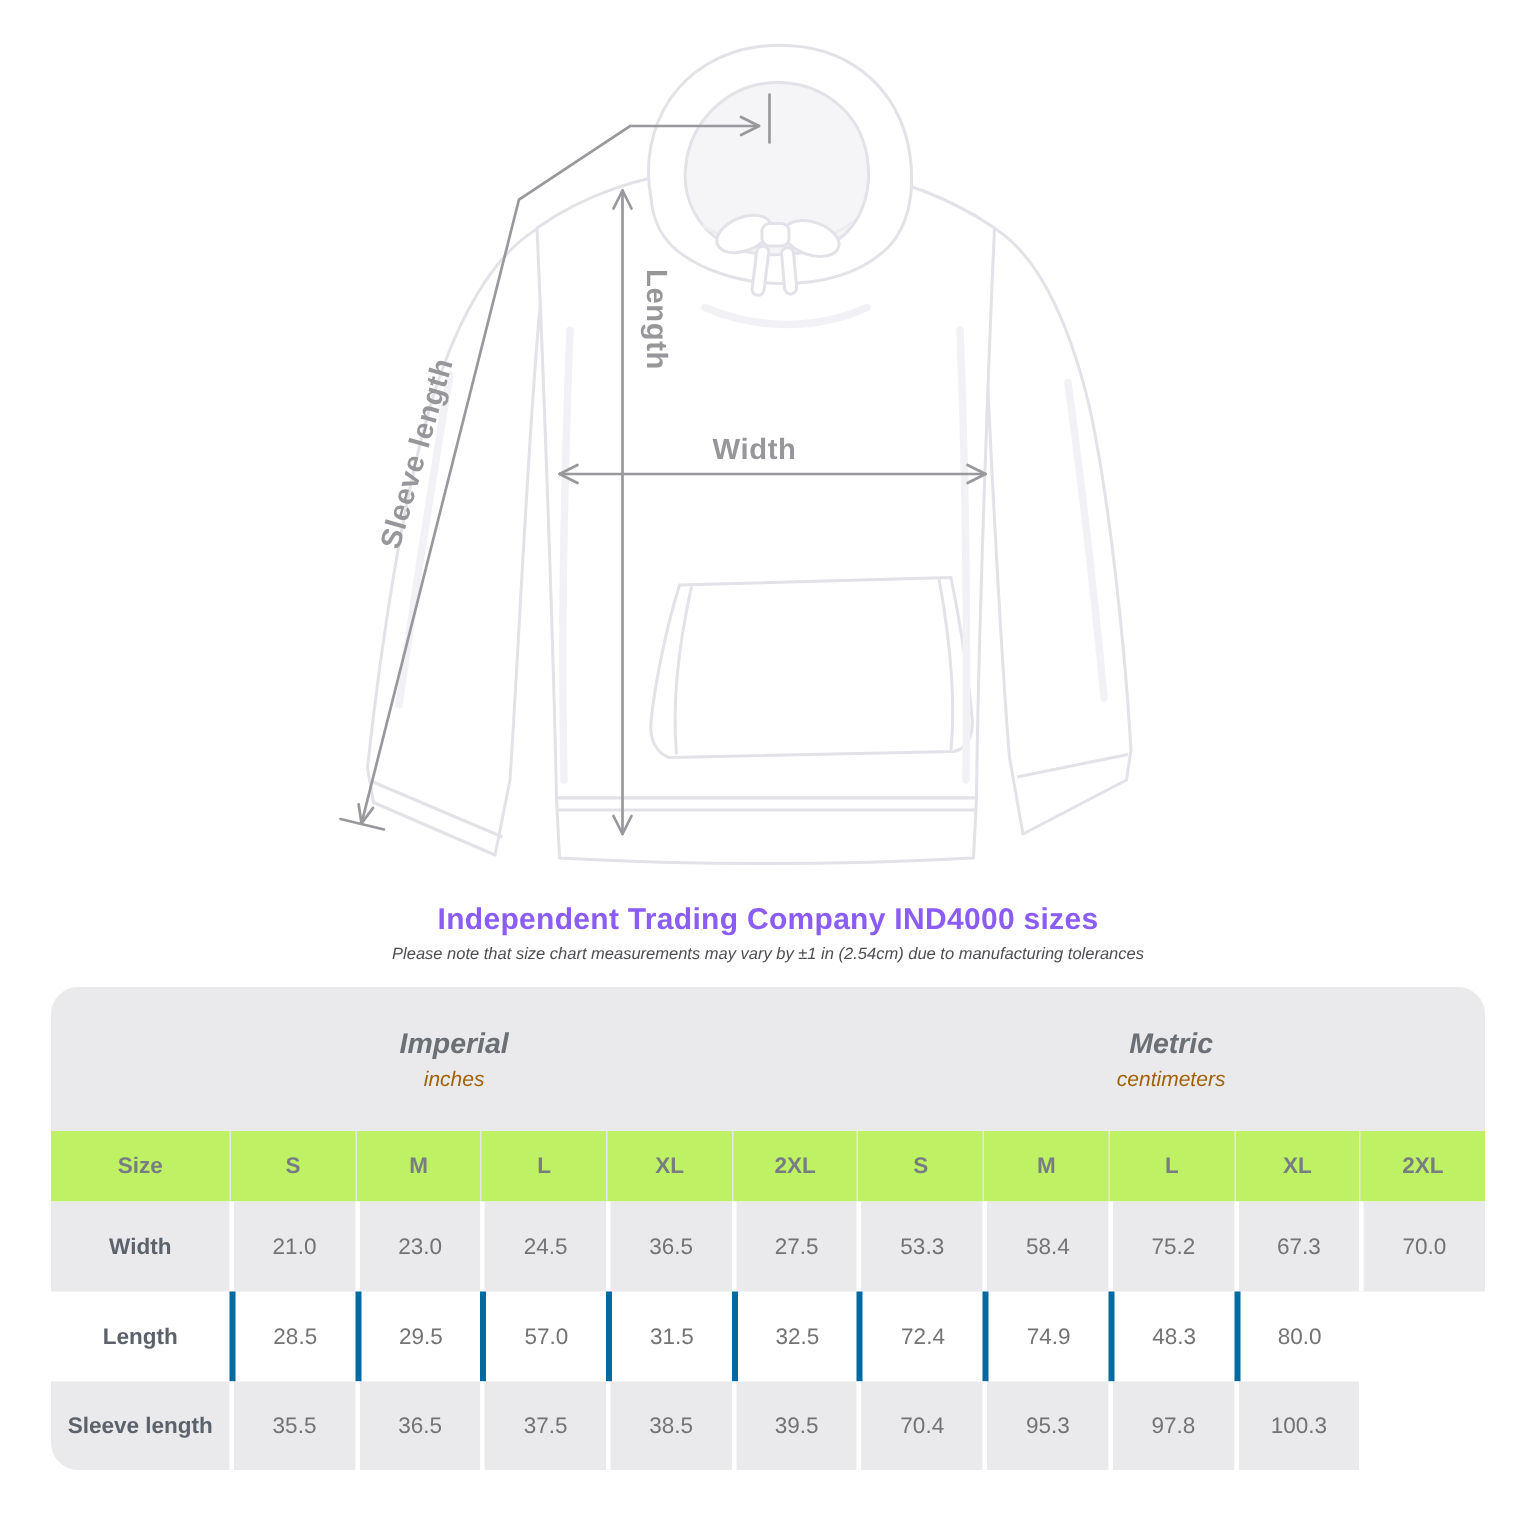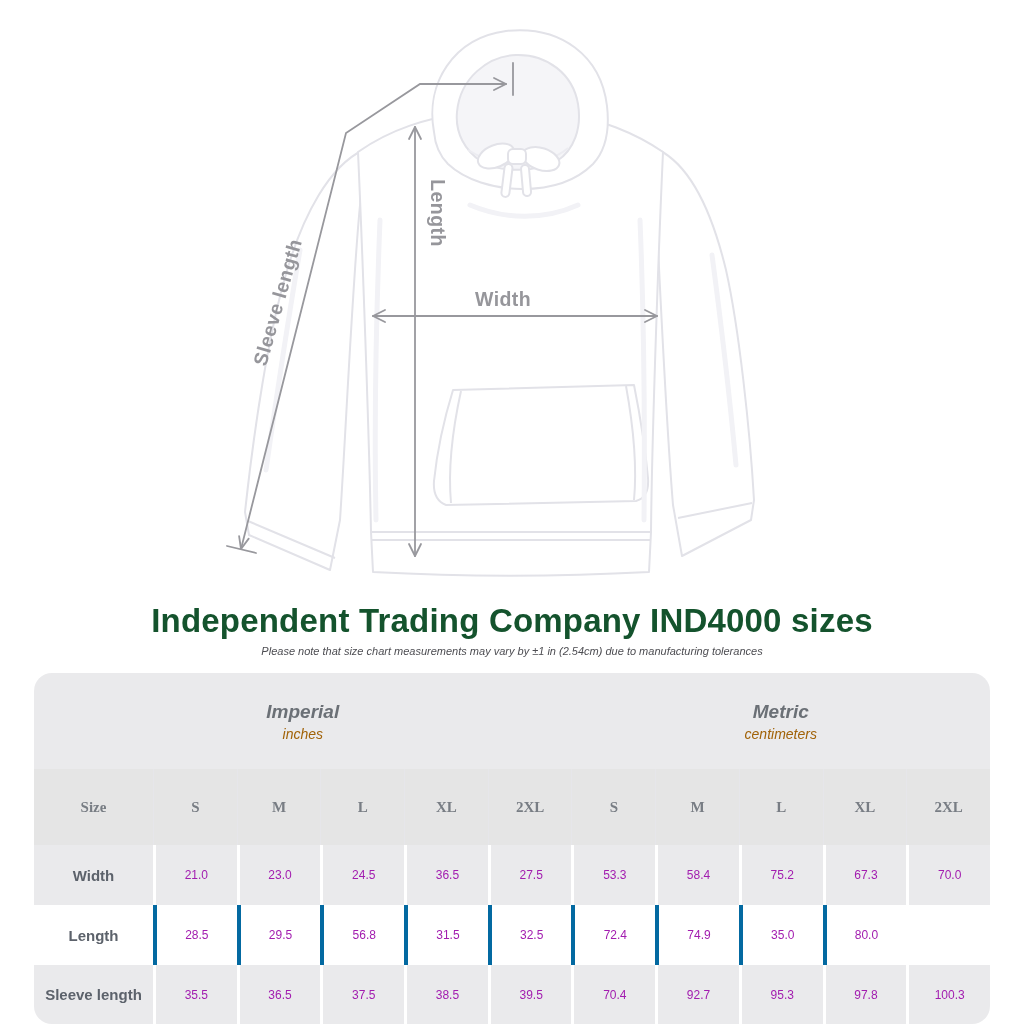--- a/index.html
+++ b/index.html
@@ -5,21 +5,21 @@
   html,body{margin:0;padding:0;}
   body{
     width:1024px;height:1024px;background:#ffffff;overflow:hidden;
     font-family:"Liberation Sans", sans-serif;
   }
   .figure{position:relative;width:1024px;height:598px;}
   .figure svg{position:absolute;left:0;top:0;}
 
   .page-title{
     margin:4px 0 0;text-align:center;
-    font-size:33px;font-weight:bold;color:#14532d;letter-spacing:.2px;
+    font-size:20px;font-weight:bold;color:#8b5cf6;letter-spacing:.2px;
   }
   .page-subtitle{
     margin:5px 0 0;text-align:center;
     font-size:11px;font-style:italic;color:#4d4d52;
   }
 
   .size-table{
     margin:16px 34px 0;border-radius:18px;overflow:hidden;
     background:#ffffff;
   }
@@ -29,27 +29,27 @@
     text-align:center;
   }
   
   .row-groups{height:96px;background:#eaeaec;}
   .group-cell{flex-direction:column;gap:3px;}
   .group-imperial{grid-column:1 / span 6;}
   .group-metric{grid-column:7 / span 5;}
   .group-name{font-size:19px;font-weight:bold;font-style:italic;color:#6b7076;}
   .group-unit{font-size:14px;font-style:italic;color:#a16207;}
   
-  .row-headers{height:76px;background:#e5e5e5;font-family:Liberation Serif, serif;}
+  .row-headers{height:47px;background:#bef264;}
   .row-headers .cell{font-size:15px;font-weight:bold;color:#787d84;}
   .row-headers .cell + .cell{border-left:1px solid #e6e6ea;}
   
   .row-data{height:60px;}
   .row-data:last-child{height:59px;}
-  .row-data .cell{font-size:12px;color:#a21caf;}
+  .row-data .cell{font-size:15px;color:#737373;}
   .row-data .row-label{font-size:15px;font-weight:bold;color:#5c626b;}
   .row-white{background:#ffffff;}
   .row-white .cell + .cell{border-left:4px solid #0369a1;}
   .row-gray .cell{background:#eaeaec;}
   .row-gray .cell + .cell{border-left:3px solid #ffffff;}
 </style>
 </head>
 <body>
 
 <div class="figure">
@@ -157,35 +157,34 @@
     <div class="cell">58.4</div>
     <div class="cell">75.2</div>
     <div class="cell">67.3</div>
     <div class="cell">70.0</div>
   </div>
 
   <div class="trow row-data row-white">
     <div class="cell row-label">Length</div>
     <div class="cell">28.5</div>
     <div class="cell">29.5</div>
-    <div class="cell">56.8</div>
+    <div class="cell">57.0</div>
     <div class="cell">31.5</div>
     <div class="cell">32.5</div>
     <div class="cell">72.4</div>
     <div class="cell">74.9</div>
-    <div class="cell">35.0</div>
+    <div class="cell">48.3</div>
     <div class="cell">80.0</div>
   </div>
 
   <div class="trow row-data row-gray">
     <div class="cell row-label">Sleeve length</div>
     <div class="cell">35.5</div>
     <div class="cell">36.5</div>
     <div class="cell">37.5</div>
     <div class="cell">38.5</div>
     <div class="cell">39.5</div>
     <div class="cell">70.4</div>
-    <div class="cell">92.7</div>
     <div class="cell">95.3</div>
     <div class="cell">97.8</div>
     <div class="cell">100.3</div>
   </div>
 </div>
 
 </body></html>

